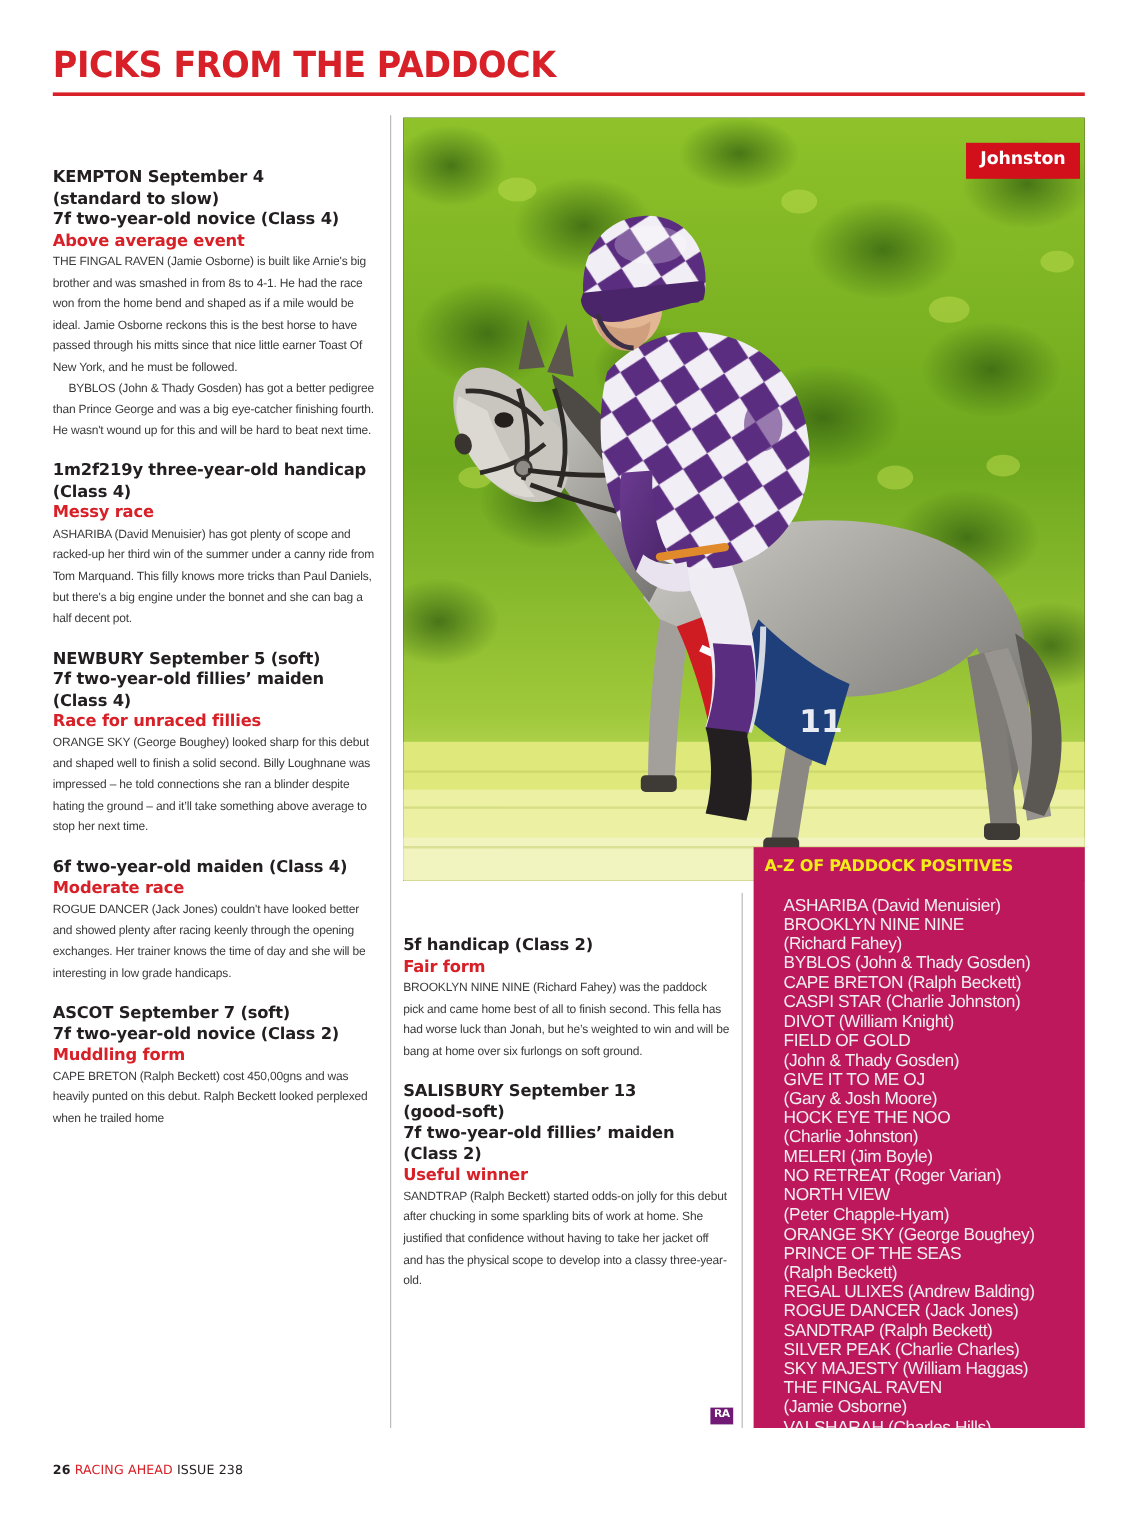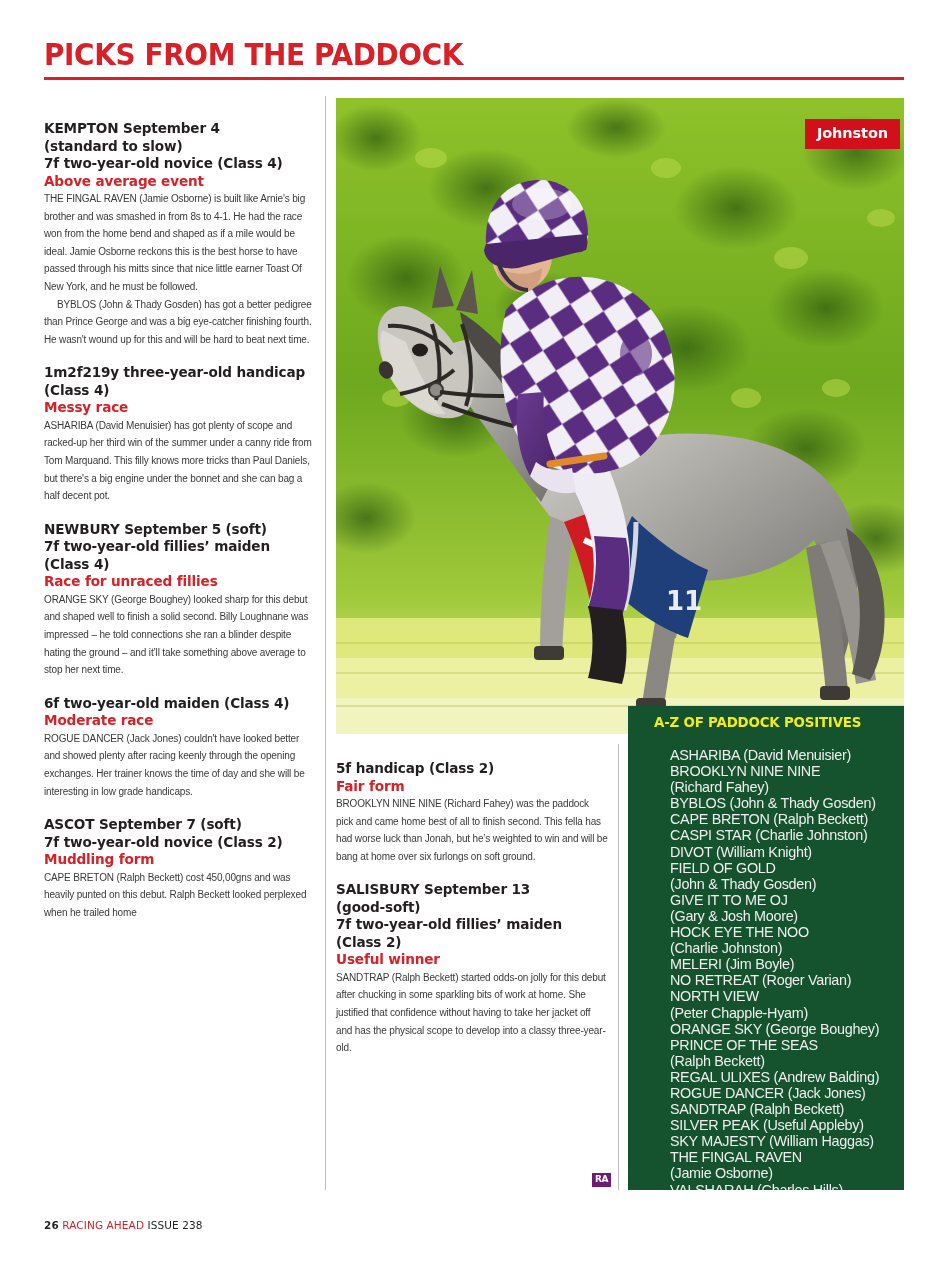--- a/index.html
+++ b/index.html
@@ -31,21 +31,21 @@
     white-space: nowrap;
   }
   .masthead-rule {
     margin-top: 7px;
     height: 3px;
     background: #d72027;
     width: 860px;
   }
 
   
-  .col { position:absolute; }
+  .col { position:absolute;margin-top:20px; }
   .col1 { left:44px;  top:120px; width:272px; }
   .col2 { left:336px; top:744px; width:272px; }
 
   .vrule { position:absolute; width:1px; background:#b9bbbd; }
   .vrule-1 { left:325px; top:96px; height:1094px; }
   .vrule-2 { left:618px; top:744px; height:446px; }
 
   
   .blk { margin-bottom: 0; }
   .hdr {
@@ -97,22 +97,22 @@
     line-height:1;
     padding:7px 12px 8px 12px;
     letter-spacing:-0.1px;
   }
 
   
   .azbox {
     position:absolute;
     left:628px; top:706px;
     width:276px; height:484px;
-    background:#14532d;
-    padding:9px 10px 8px 26px;
+    background:#be185d;
+    padding:9px 10px 8px 9px;
     overflow:hidden;
   }
   .az-title {
     font-family:"DejaVu Sans", sans-serif;
     font-weight:700;
     font-size:13.4px;
     line-height:16px;
     color:#f3ec18;
     letter-spacing:-0.2px;
     margin-bottom:1px;
@@ -412,21 +412,21 @@
       <li>MELERI (Jim Boyle)</li>
       <li>NO RETREAT (Roger Varian)</li>
       <li>NORTH VIEW</li>
       <li>(Peter Chapple-Hyam)</li>
       <li>ORANGE SKY (George Boughey)</li>
       <li>PRINCE OF THE SEAS</li>
       <li>(Ralph Beckett)</li>
       <li>REGAL ULIXES (Andrew Balding)</li>
       <li>ROGUE DANCER (Jack Jones)</li>
       <li>SANDTRAP (Ralph Beckett)</li>
-      <li>SILVER PEAK (Useful Appleby)</li>
+      <li>SILVER PEAK (Charlie Charles)</li>
       <li>SKY MAJESTY (William Haggas)</li>
       <li>THE FINGAL RAVEN</li>
       <li>(Jamie Osborne)</li>
       <li>VALSHARAH (Charles Hills)</li>
     </ul>
   </div>
 
   <div class="footer">
     <span class="pg">26</span><span>&nbsp;</span><span class="mag">RACING AHEAD</span><span>&nbsp;</span><span class="iss">ISSUE 238</span>
   </div>

